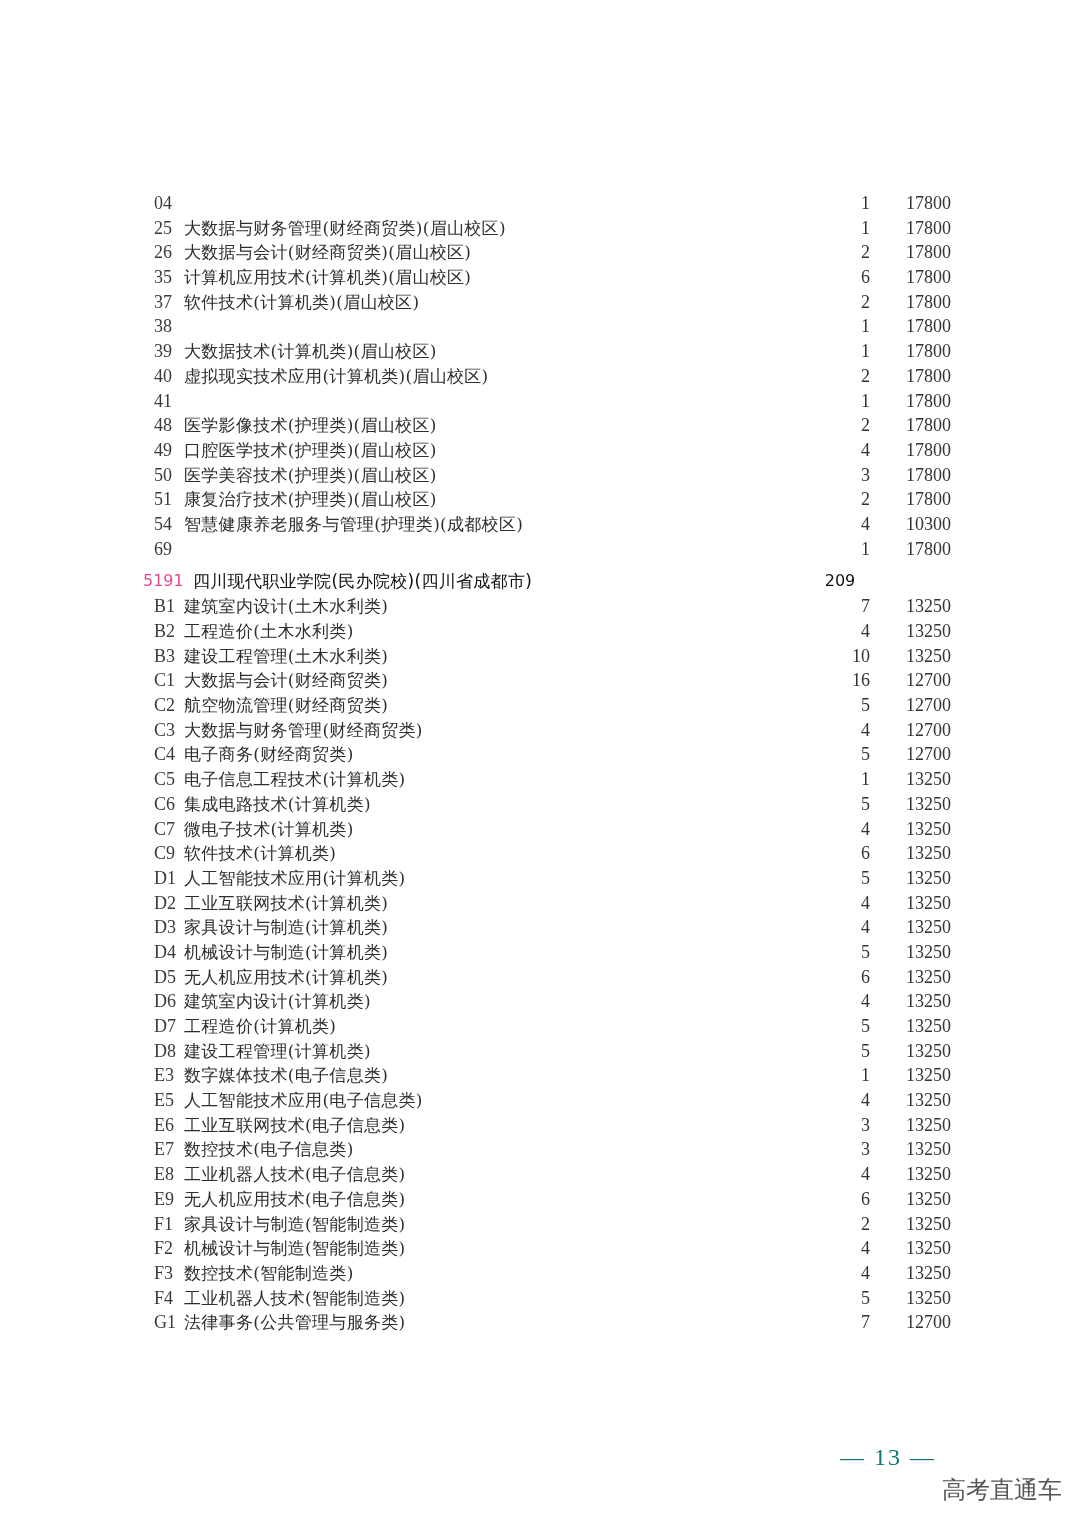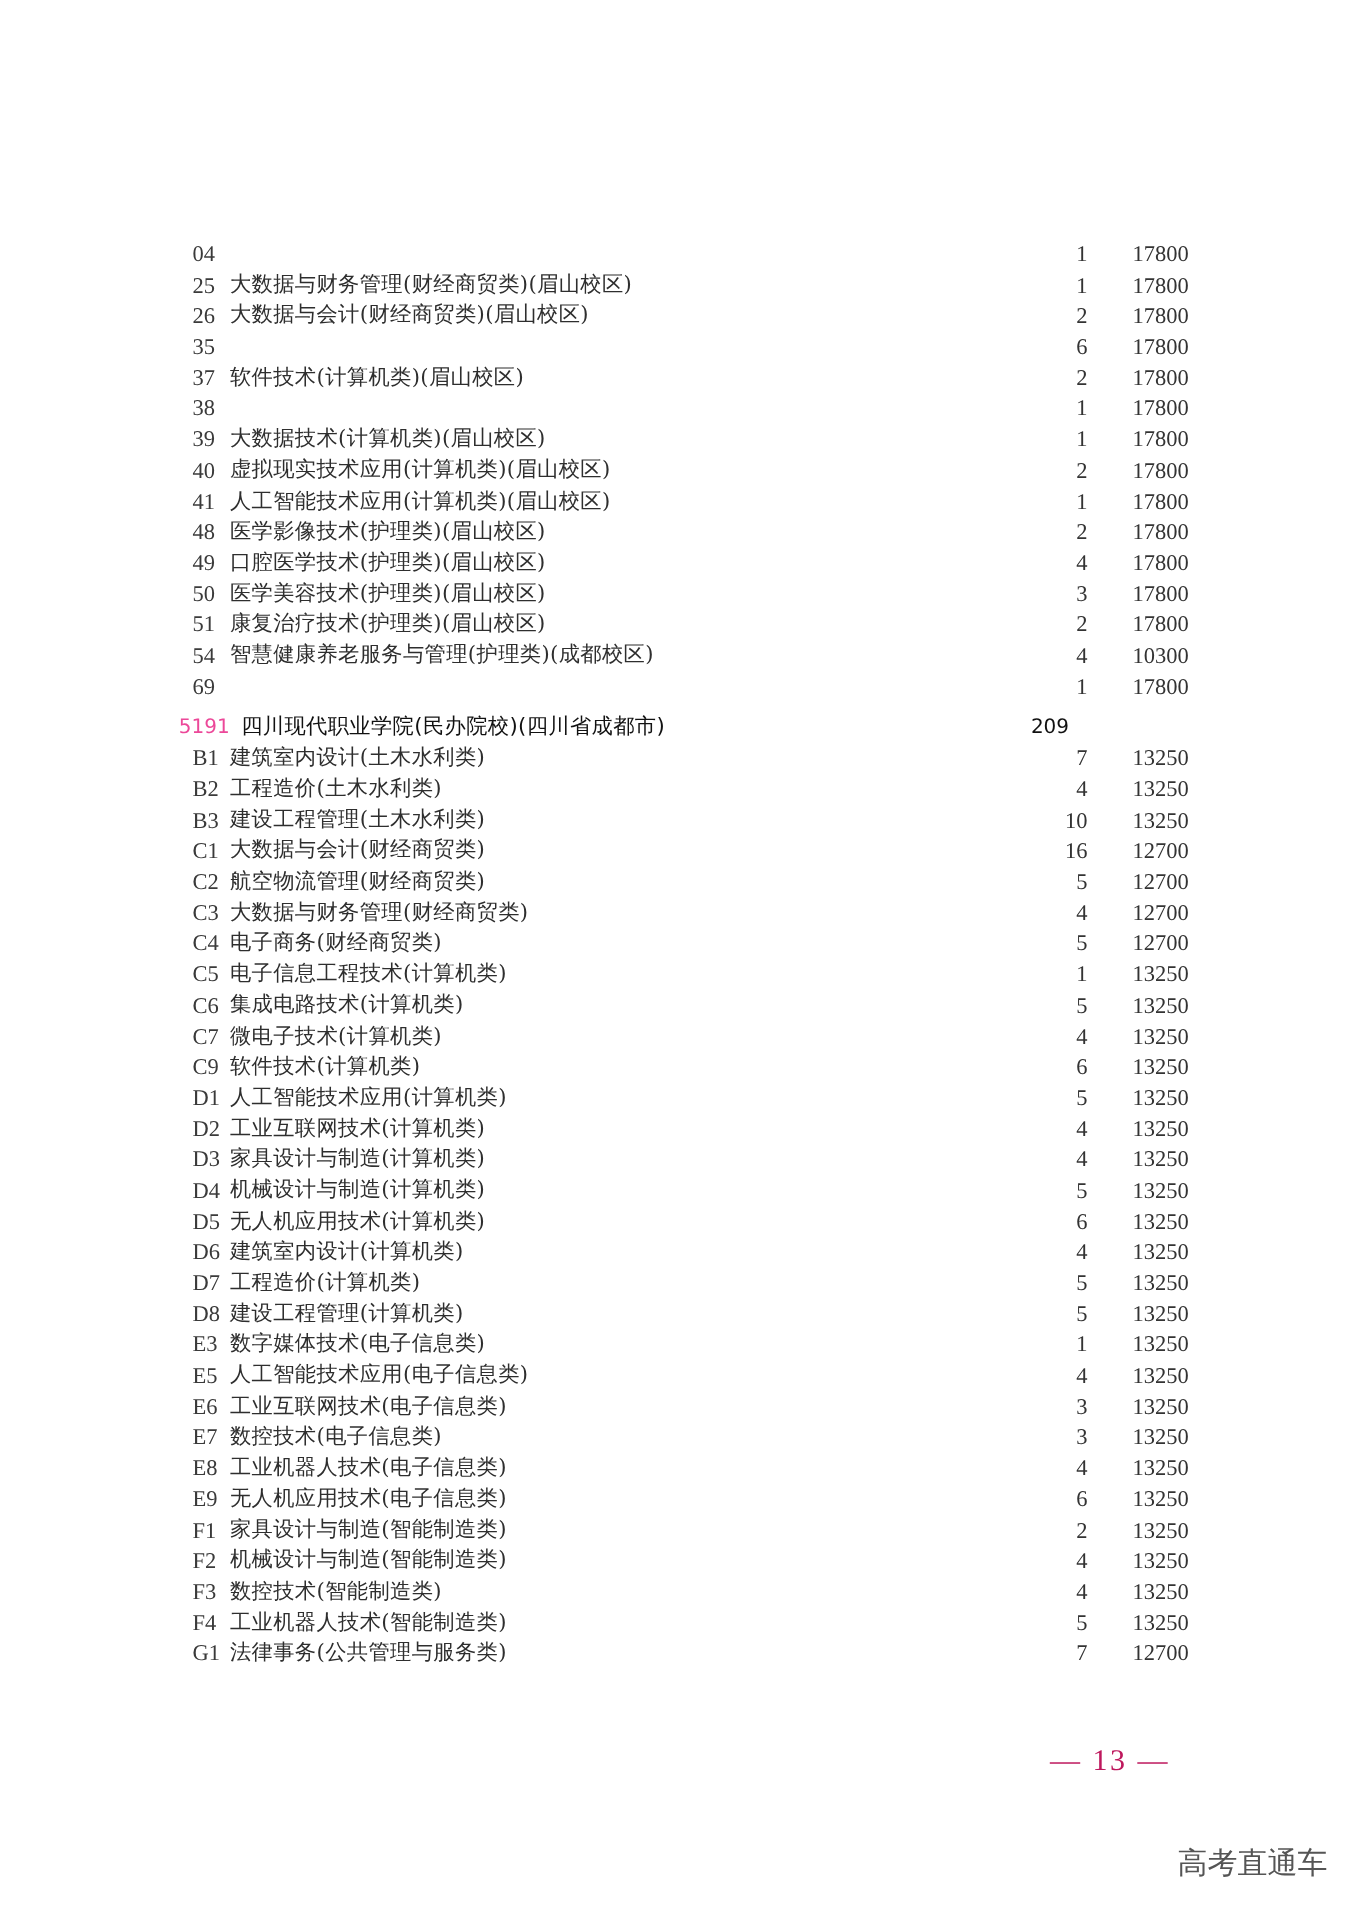--- a/index.html
+++ b/index.html
@@ -86,24 +86,24 @@
       left: 810px;
       width: 60px;
       text-align: center;
       font-family: "DejaVu Sans", "Liberation Sans", sans-serif;
       font-size: 16px;
       color: #111;
     }
     .page-number {
       position: absolute;
       left: 840px;
-      top: 1396px;
+      top: 1444px;
       font-family: "Liberation Serif", "DejaVu Serif", serif;
       font-size: 24px;
-      color: #be185d;
+      color: #0f766e;
       letter-spacing: 2px;
     }
     .watermark {
       position: absolute;
       left: 942px;
       top: 1474px;
       font-family: "DejaVu Sans", "Liberation Sans", sans-serif;
       font-size: 24px;
       color: #555;
     }
@@ -126,20 +126,21 @@
           <span class="fee">17800</span>
         </div>
         <div class="row">
           <span class="code">26</span>
           <span class="name">大数据与会计(财经商贸类)(眉山校区)</span>
           <span class="count">2</span>
           <span class="fee">17800</span>
         </div>
         <div class="row">
           <span class="code">35</span>
+          <span class="name">计算机应用技术(计算机类)(眉山校区)</span>
           <span class="count">6</span>
           <span class="fee">17800</span>
         </div>
         <div class="row">
           <span class="code">37</span>
           <span class="name">软件技术(计算机类)(眉山校区)</span>
           <span class="count">2</span>
           <span class="fee">17800</span>
         </div>
         <div class="row">
@@ -154,21 +155,20 @@
           <span class="fee">17800</span>
         </div>
         <div class="row">
           <span class="code">40</span>
           <span class="name">虚拟现实技术应用(计算机类)(眉山校区)</span>
           <span class="count">2</span>
           <span class="fee">17800</span>
         </div>
         <div class="row">
           <span class="code">41</span>
-          <span class="name">人工智能技术应用(计算机类)(眉山校区)</span>
           <span class="count">1</span>
           <span class="fee">17800</span>
         </div>
         <div class="row">
           <span class="code">48</span>
           <span class="name">医学影像技术(护理类)(眉山校区)</span>
           <span class="count">2</span>
           <span class="fee">17800</span>
         </div>
         <div class="row">

